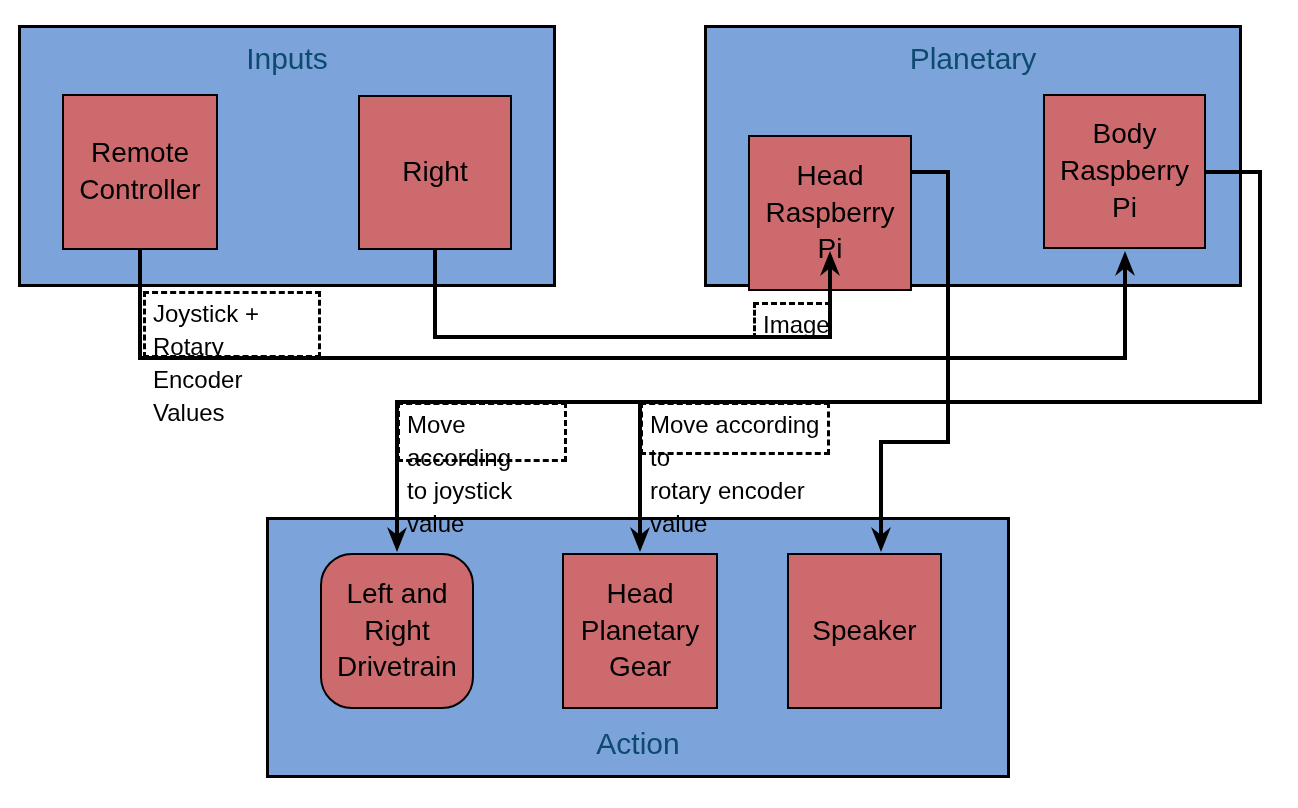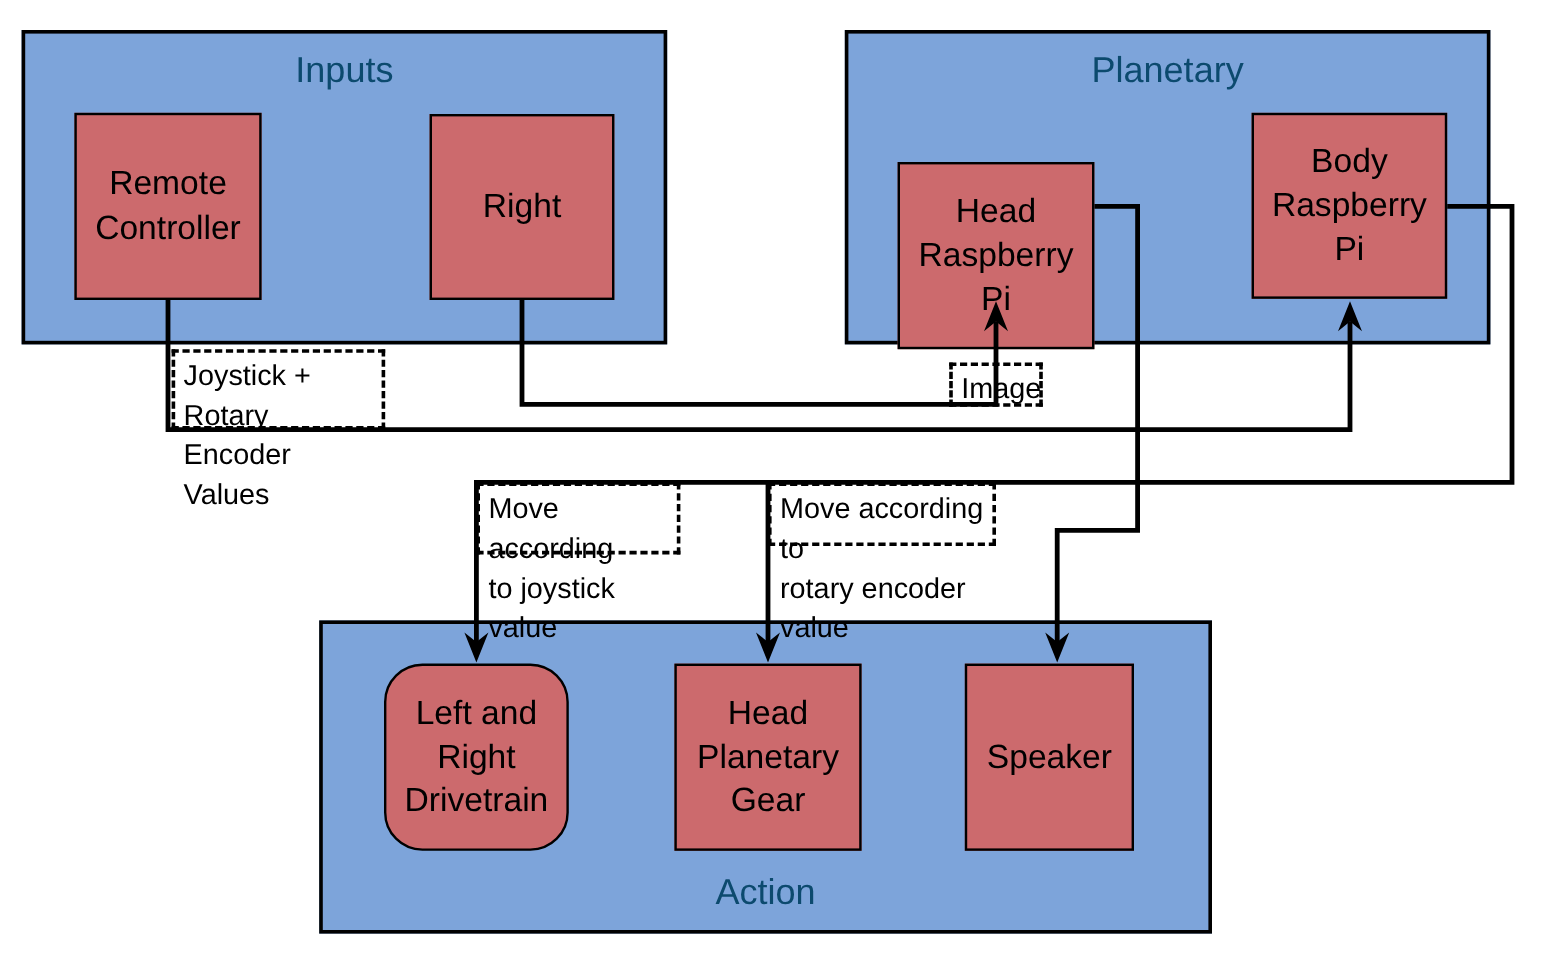--- a/index.html
+++ b/index.html
@@ -76,28 +76,28 @@
   </div>
 
   <div class="node" style="left:320px; top:553px; width:154px; height:156px;border-radius:32px;">
     <span>Left and Right Drivetrain</span>
   </div>
 
   <div class="node" style="left:562px; top:553px; width:156px; height:156px;">
     <span>Head Planetary Gear</span>
   </div>
 
-  <div class="node" style="left:804px; top:553px; width:141px; height:156px;">
+  <div class="node" style="left:787px; top:553px; width:155px; height:156px;">
     <span>Speaker</span>
   </div>
 
   <div class="edge-label" style="left:143px; top:291px; width:178px; height:67px;">Joystick + Rotary
 Encoder Values</div>
 
-  <div class="edge-label" style="left:753px; top:302px; width:78px; height:37px;margin-left:38px;">Image</div>
+  <div class="edge-label" style="left:753px; top:302px; width:78px; height:37px;">Image</div>
 
   <div class="edge-label" style="left:640px; top:402px; width:190px; height:53px;">Move according to
 rotary encoder value</div>
 
   <div class="edge-label" style="left:397px; top:402px; width:170px; height:60px;">Move according
 to joystick value</div>
 
 
   <svg class="wires" viewBox="0 0 1298 808" xmlns="http://www.w3.org/2000/svg">
 

